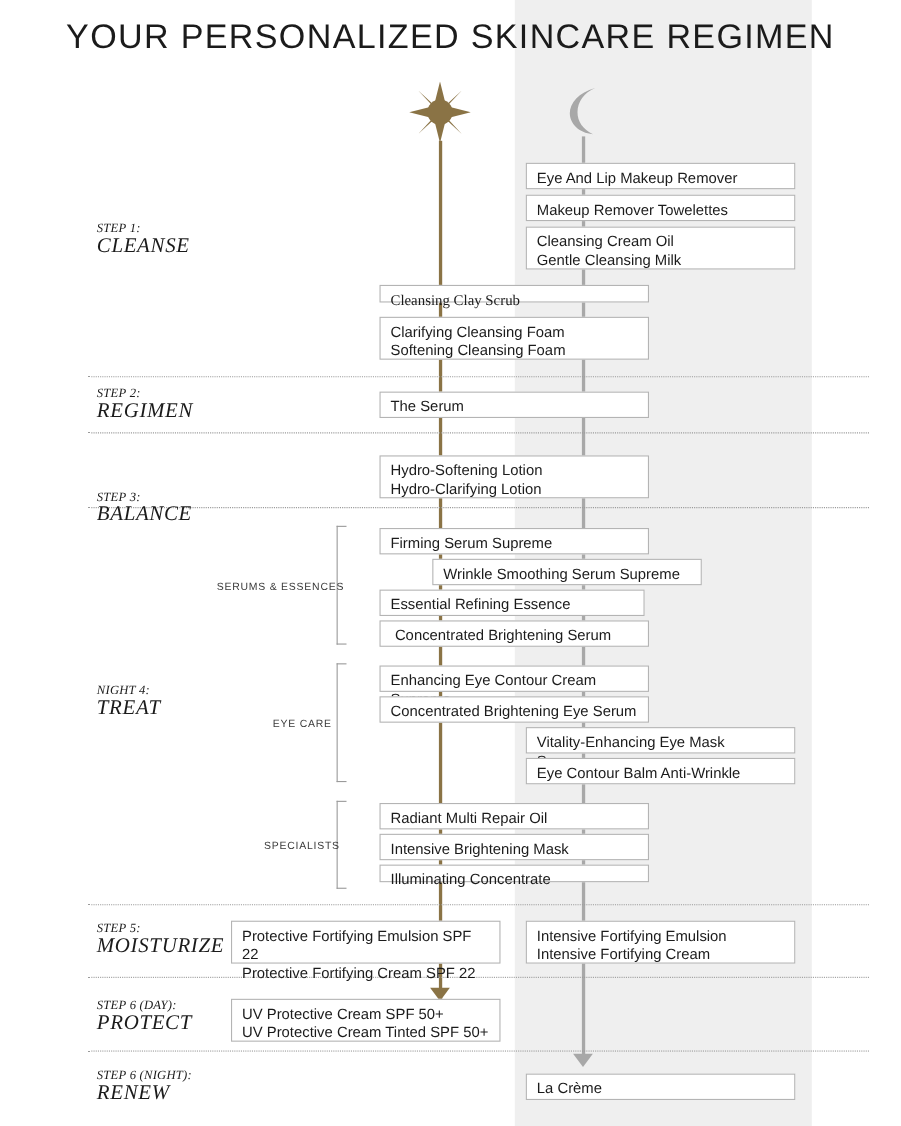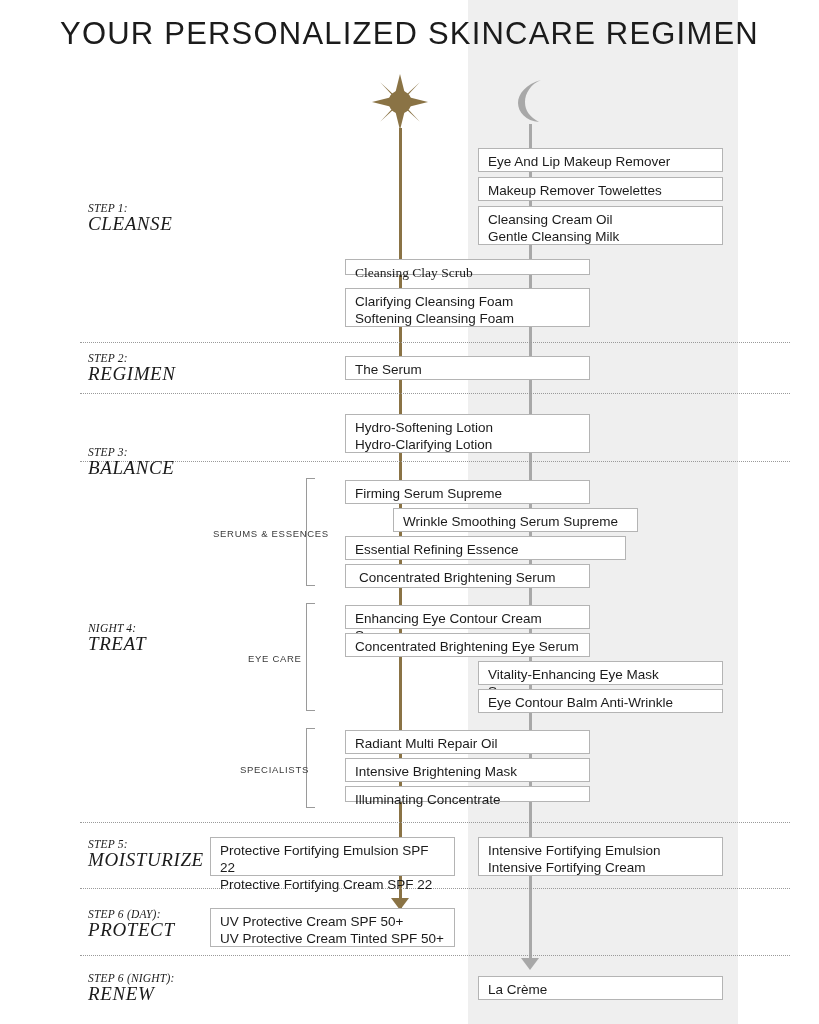--- a/index.html
+++ b/index.html
@@ -193,25 +193,25 @@
   <div class="pbox" style="left:345px; top:259px; width:245px; height:16px;font-family:Liberation Serif, serif;">Cleansing Clay Scrub</div>
   <div class="pbox" style="left:345px; top:288px; width:245px; height:39px;">Clarifying Cleansing Foam
 Softening Cleansing Foam</div>
 
   <div class="pbox" style="left:345px; top:356px; width:245px; height:24px;">The Serum</div>
 
   <div class="pbox" style="left:345px; top:414px; width:245px; height:39px;">Hydro-Softening Lotion
 Hydro-Clarifying Lotion</div>
 
   <div class="bracket" style="left:306px; top:478px; height:108px;"></div>
-  <div class="cat-label" style="left:197px; top:528px;margin-left:16px;">SERUMS &amp; ESSENCES</div>
+  <div class="cat-label" style="left:197px; top:528px;">SERUMS &amp; ESSENCES</div>
 
   <div class="pbox" style="left:345px; top:480px; width:245px; height:24px;">Firming Serum Supreme</div>
   <div class="pbox" style="left:345px; top:508px; width:245px; height:24px;margin-left:48px;">Wrinkle Smoothing Serum Supreme</div>
-  <div class="pbox" style="left:345px; top:536px; width:281px; height:24px;">Essential Refining Essence</div>
+  <div class="pbox" style="left:345px; top:536px; width:241px; height:24px;">Essential Refining Essence</div>
   <div class="pbox" style="left:345px; top:564px; width:245px; height:24px;padding-left:13px;">Concentrated Brightening Serum</div>
 
   <div class="bracket" style="left:306px; top:603px; height:108px;"></div>
   <div class="cat-label" style="left:248px; top:653px;">EYE CARE</div>
 
   <div class="pbox" style="left:345px; top:605px; width:245px; height:24px;">Enhancing Eye Contour Cream Supreme</div>
   <div class="pbox" style="left:345px; top:633px; width:245px; height:24px;">Concentrated Brightening Eye Serum</div>
   <div class="pbox" style="left:478px; top:661px; width:245px; height:24px;">Vitality-Enhancing Eye Mask Supreme</div>
   <div class="pbox" style="left:478px; top:689px; width:245px; height:24px;">Eye Contour Balm Anti-Wrinkle</div>
 

